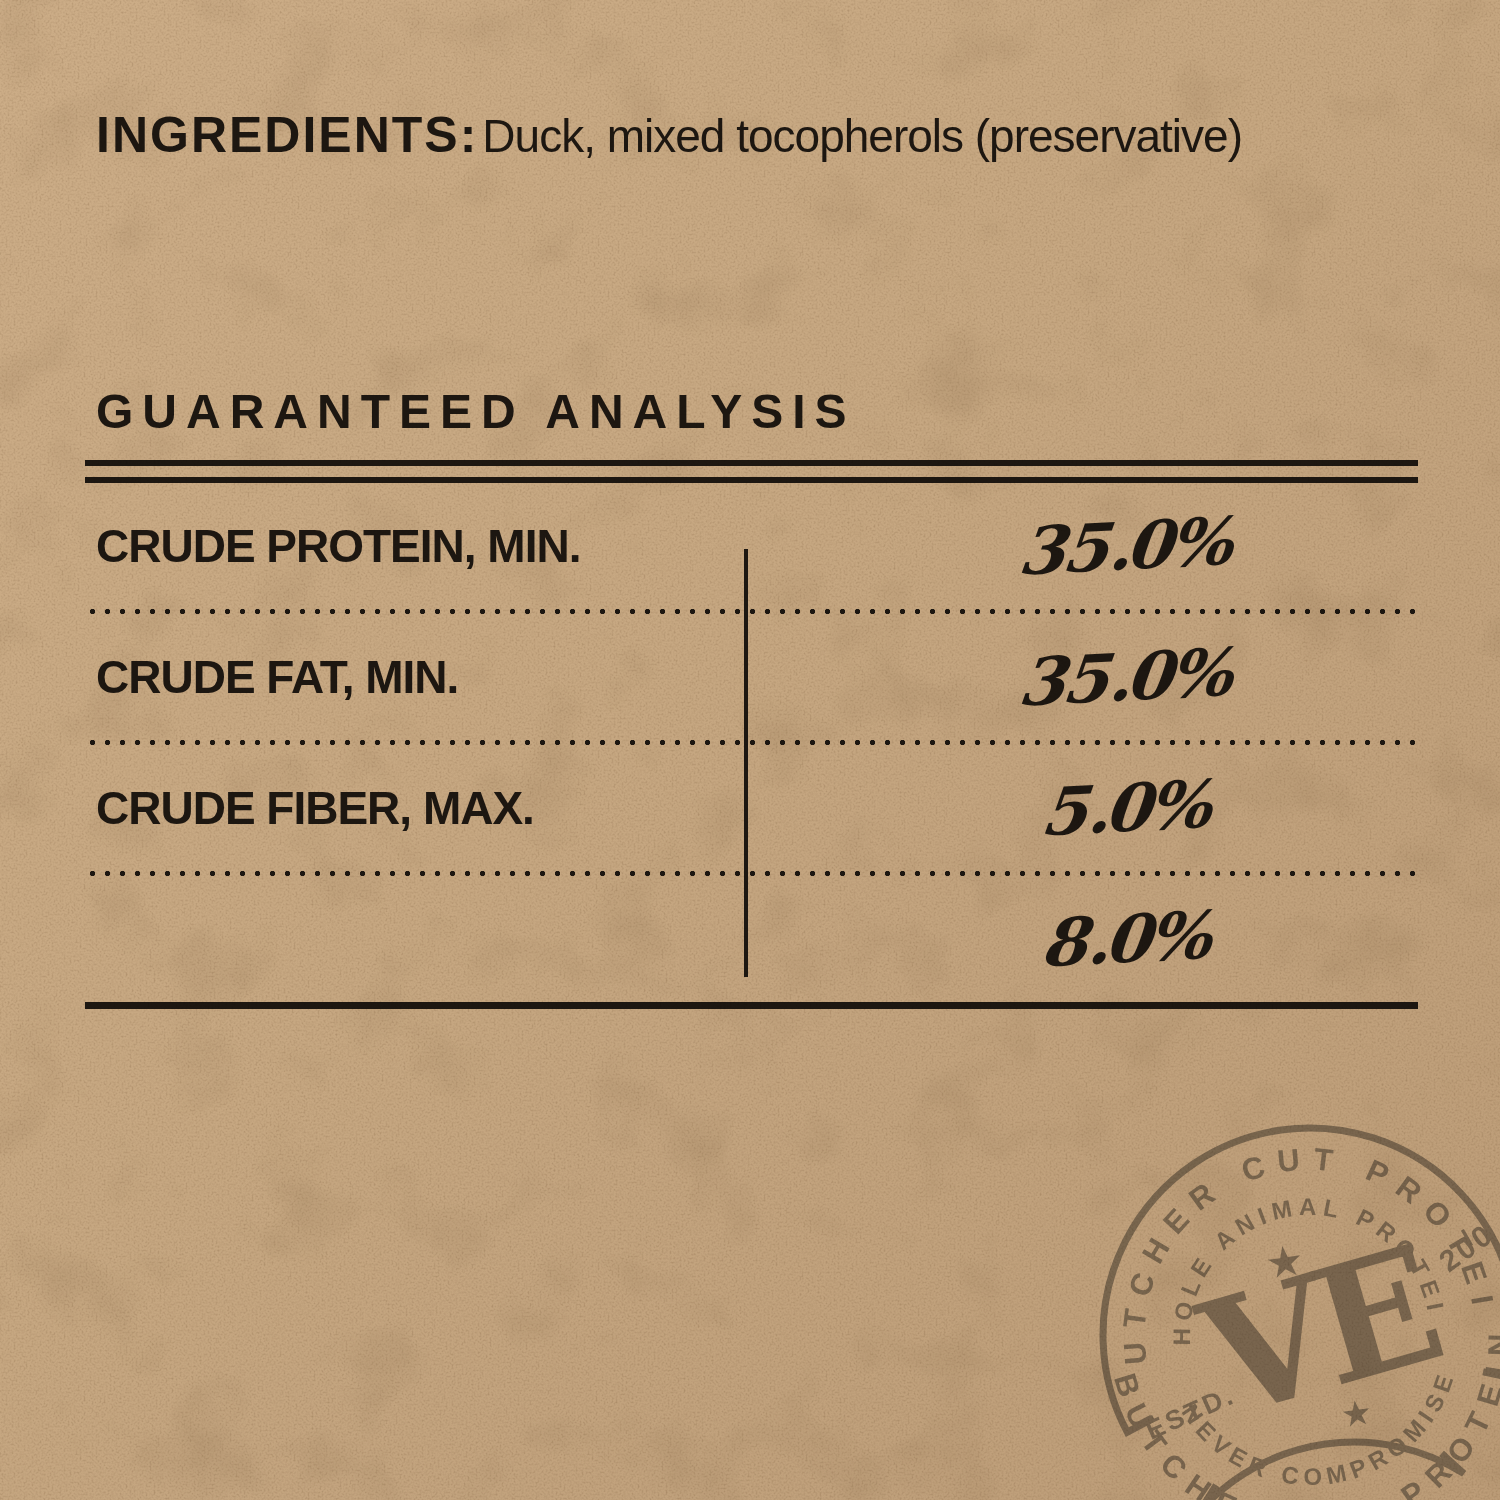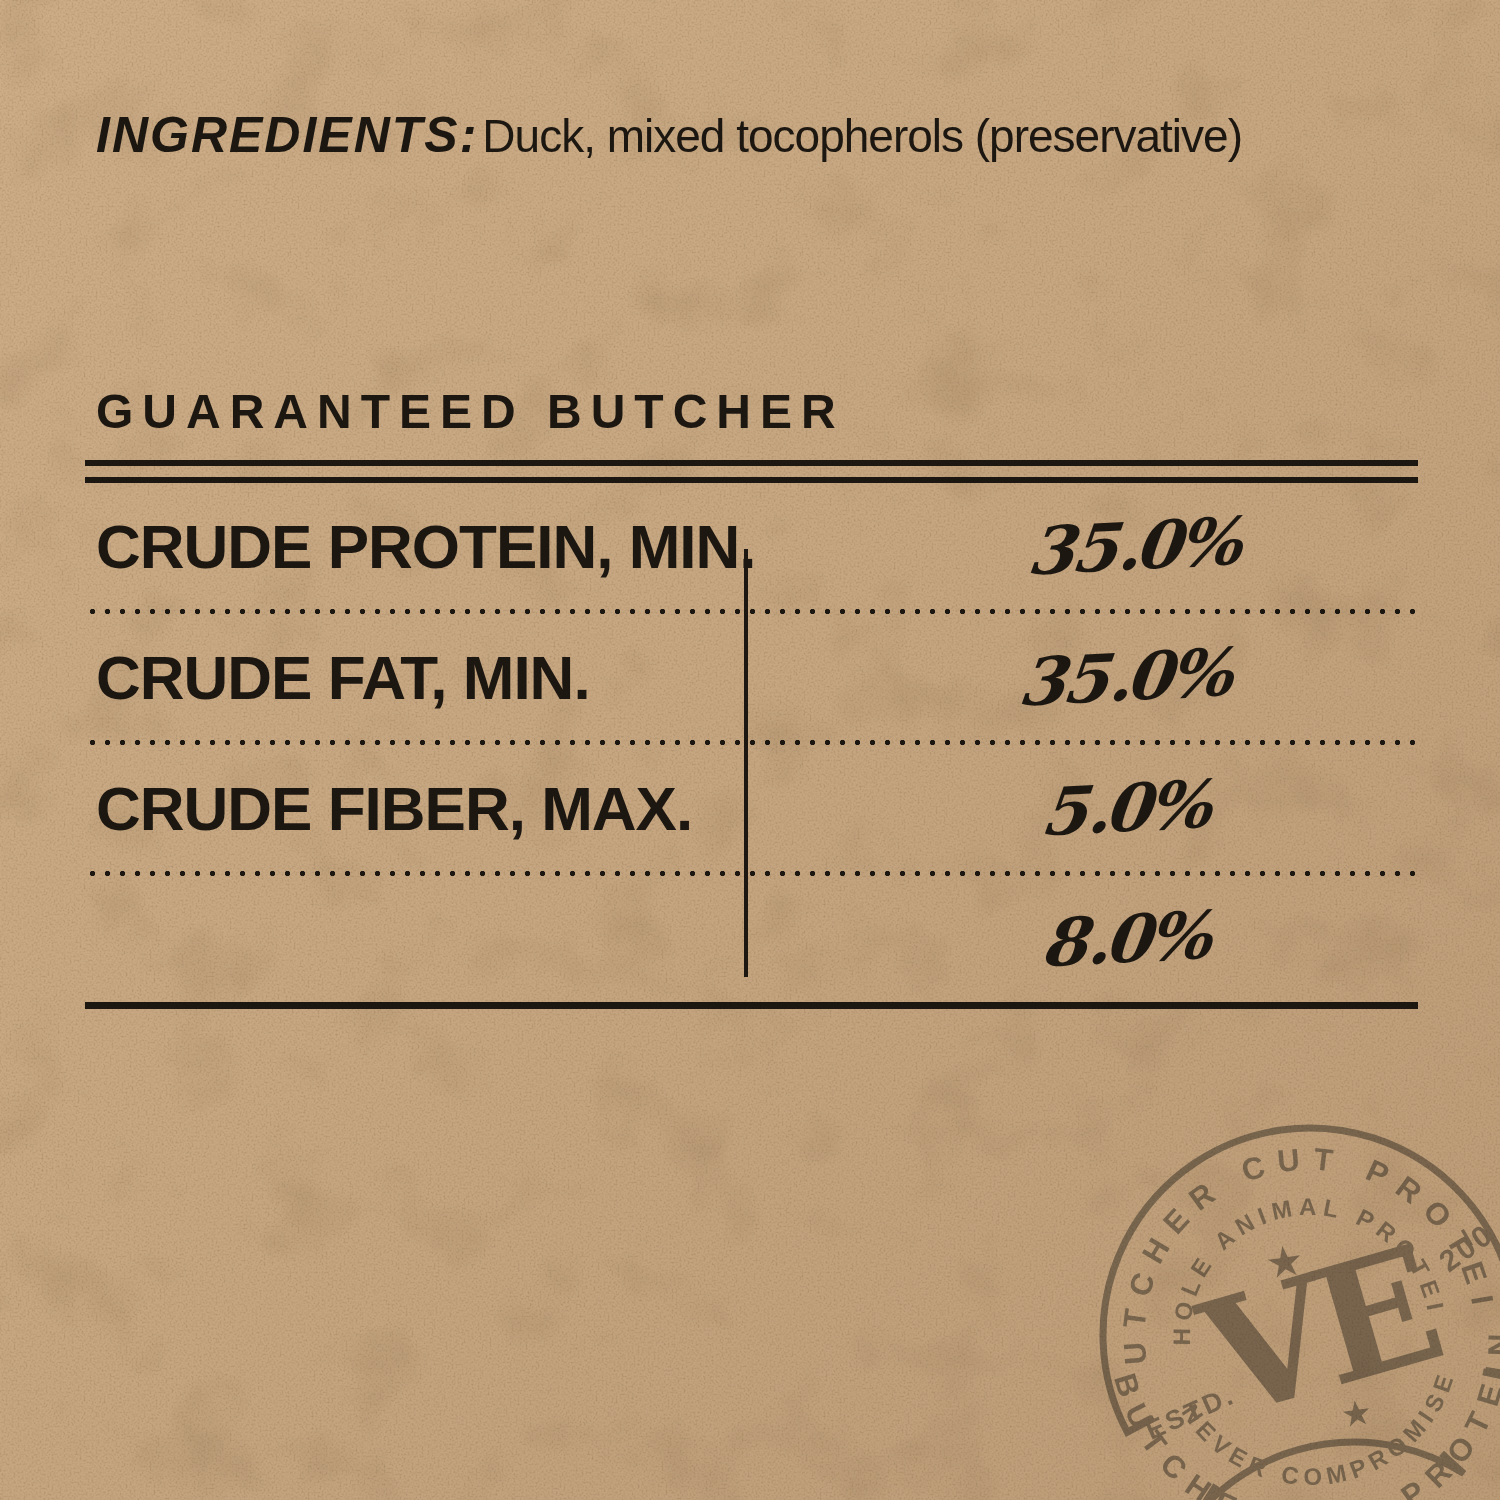--- a/index.html
+++ b/index.html
@@ -13,30 +13,30 @@
     position:relative;width:1500px;height:1500px;overflow:hidden;
     background:linear-gradient(135deg,#ccad87 0%,var(--bg) 45%,#bc9c77 100%);
     color:var(--ink);
   }
   .content{position:absolute;inset:0;z-index:1;}
   
   .texture{position:absolute;left:0;top:0;z-index:3;mix-blend-mode:multiply;pointer-events:none;opacity:.85;}
 
   
   .ingredients{position:absolute;left:96px;top:106px;white-space:nowrap;}
-  .ing-label{font-weight:700;font-size:50px;letter-spacing:2px;font-style:italic;}
+  .ing-label{font-weight:700;font-size:50px;letter-spacing:2px;}
   .ing-value{font-weight:400;font-size:46px;letter-spacing:-1px;margin-left:4px;}
 
   
   .ga-title{position:absolute;left:96px;top:384px;font-weight:700;font-size:48px;letter-spacing:9px;white-space:nowrap;}
   .table{position:absolute;left:85px;top:460px;width:1333px;}
   .double-rule{height:23px;border-top:6px solid var(--ink);border-bottom:6px solid var(--ink);}
   .rows{position:relative;}
   .row{height:126px;display:flex;align-items:center;}
-  .row-label{font-weight:700;font-size:62px;letter-spacing:-1px;padding-left:11px;white-space:nowrap;}
+  .row-label{font-weight:700;font-size:46px;letter-spacing:-1px;padding-left:11px;white-space:nowrap;}
   .row-value{margin-left:auto;width:680px;padding-left:105px;text-align:center;}
   .hand{
     display:inline-block;font-family:"DejaVu Serif",serif;font-style:italic;font-weight:700;
     font-size:66px;letter-spacing:-3px;transform:skewX(-12deg) rotate(-3deg);
   }
   .sep{
     height:5px;
     background-image:radial-gradient(circle,var(--ink) 0,var(--ink) 2.3px,rgba(0,0,0,0) 3px);
     background-size:15px 5px;background-repeat:repeat-x;background-position:0 50%;
   }
@@ -53,21 +53,21 @@
 </head>
 <body>
 
 <div class="page">
   <div class="content">
 
     <div class="ingredients">
       <span class="ing-label">INGREDIENTS:</span><span class="ing-value">Duck, mixed tocopherols (preservative)</span>
     </div>
 
-    <div class="ga-title">GUARANTEED BUTCHER</div>
+    <div class="ga-title">GUARANTEED ANALYSIS</div>
 
     <div class="table">
       <div class="double-rule"></div>
       <div class="rows">
         <div class="divider"></div>
 
         <div class="row">
           <span class="row-label">CRUDE PROTEIN, MIN.</span>
           <span class="row-value"><span class="hand">35.0%</span></span>
         </div>

